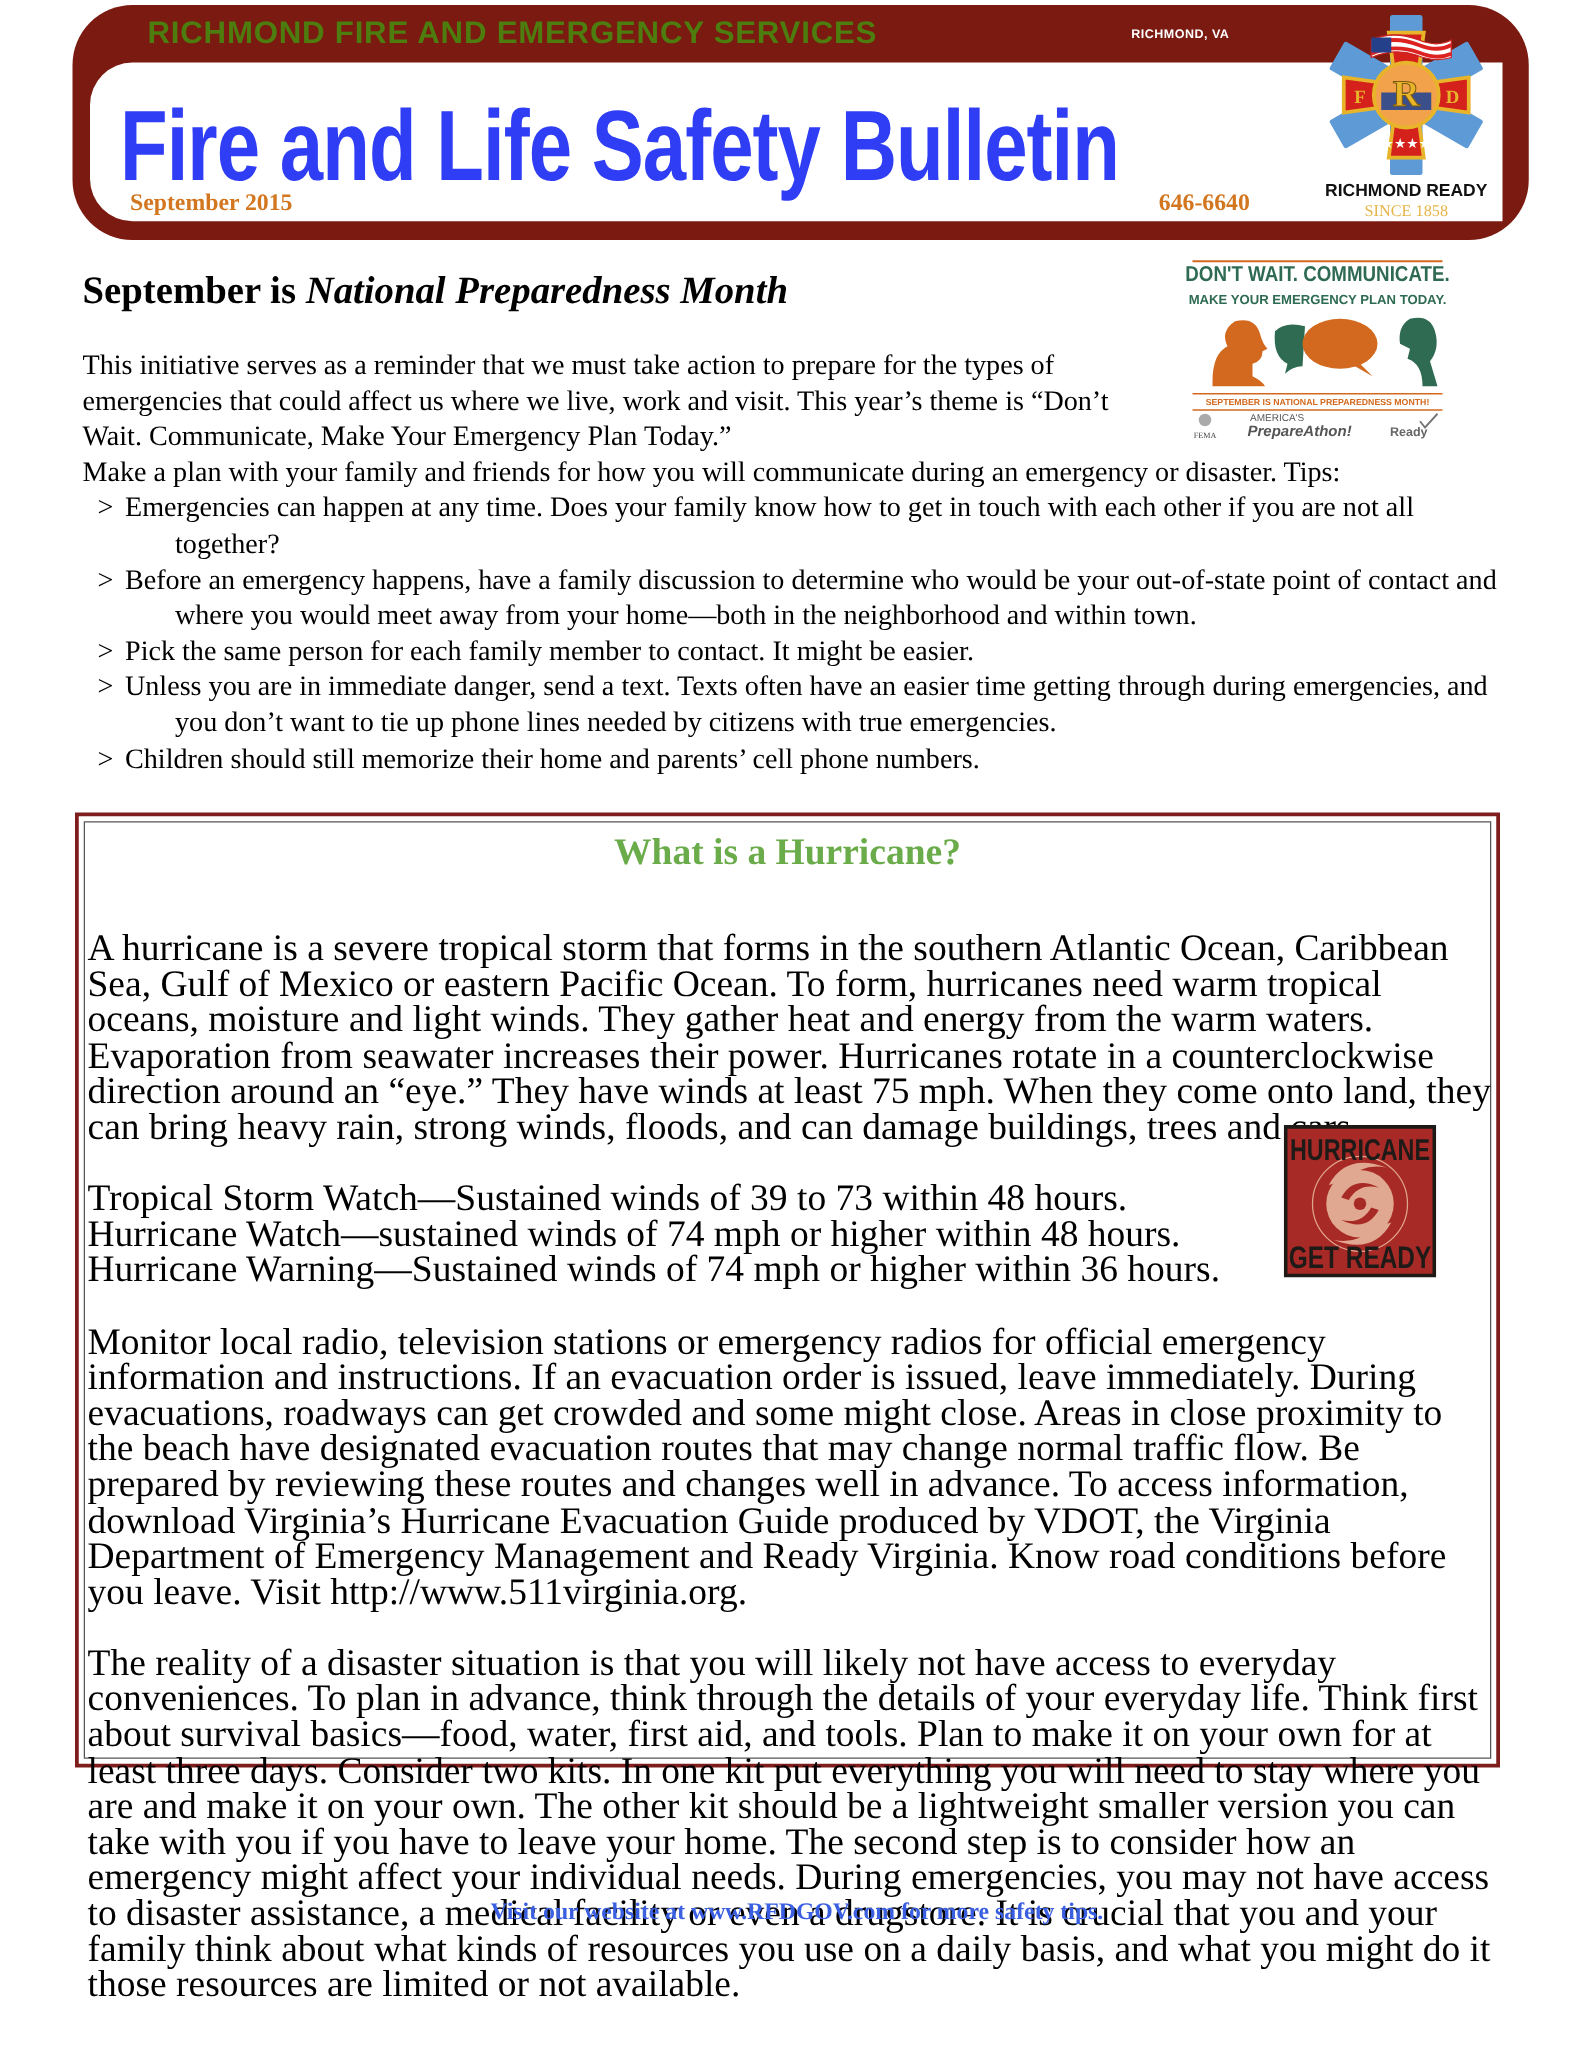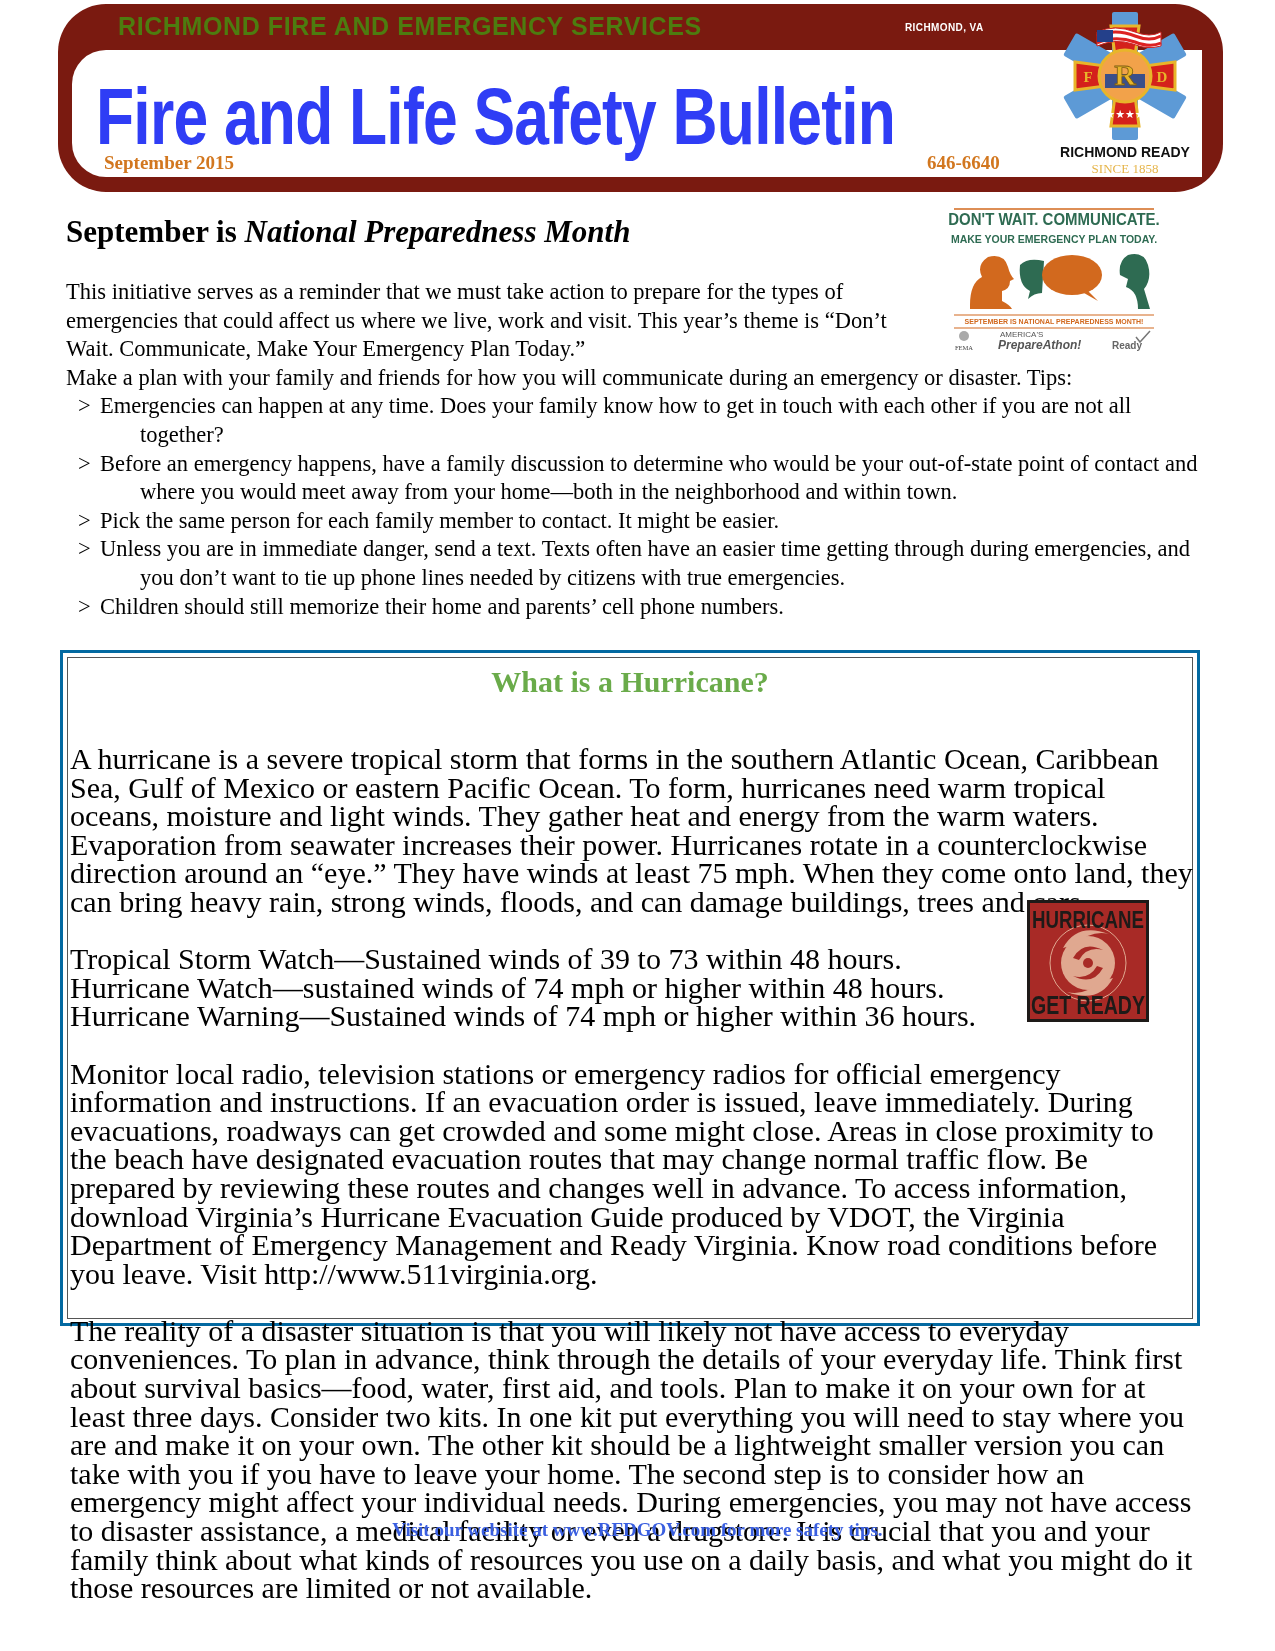--- a/index.html
+++ b/index.html
@@ -38,22 +38,22 @@
   .prep-heading em { font-style: italic; }
   .prep-text { position: absolute; left: 66px; top: 278px; width: 1140px; font-size: 22.5px; line-height: 28.6px; }
   .prep-text .intro { width: 840px; }
   .tips { margin: 0; padding: 0; list-style: none; }
   .tips li { padding-left: 74px; text-indent: -62px; margin-left: 0; }
   .tips li .gt { display: inline-block; width: 22px; text-indent: 0; }
 
   .poster { position: absolute; left: 948px; top: 205px; width: 212px; height: 148px; background: #fff; }
 
   
-  .hbox { position: absolute; left: 60px; top: 650px; width: 1140px; height: 676px;
-          border: 3px solid #0369a1; box-sizing: border-box; }
+  .hbox { position: absolute; left: 60px; top: 650px; width: 1140px; height: 764px;
+          border: 3px solid #7f1d1d; box-sizing: border-box; }
   .hbox-inner { position: absolute; left: 4px; top: 4px; right: 4px; bottom: 4px;
                 border: 1.5px solid #555; }
   .h-title { position: absolute; left: 0; right: 0; top: 12px; text-align: center;
              color: #6aab4a; font-weight: bold; font-size: 30px; }
   .h-body { position: absolute; left: 7px; top: 92px; width: 1125px; font-size: 30px; line-height: 28.6px; }
   .h-body p { margin: 0 0 28.6px 0; }
   .h-logo { position: absolute; left: 964px; top: 247px; width: 122px; height: 122px; }
 
   .footer { position: absolute; left: 0; width: 1275px; top: 1519px; text-align: center;
             color: #3a5fe0; font-weight: bold; font-size: 19px; }

